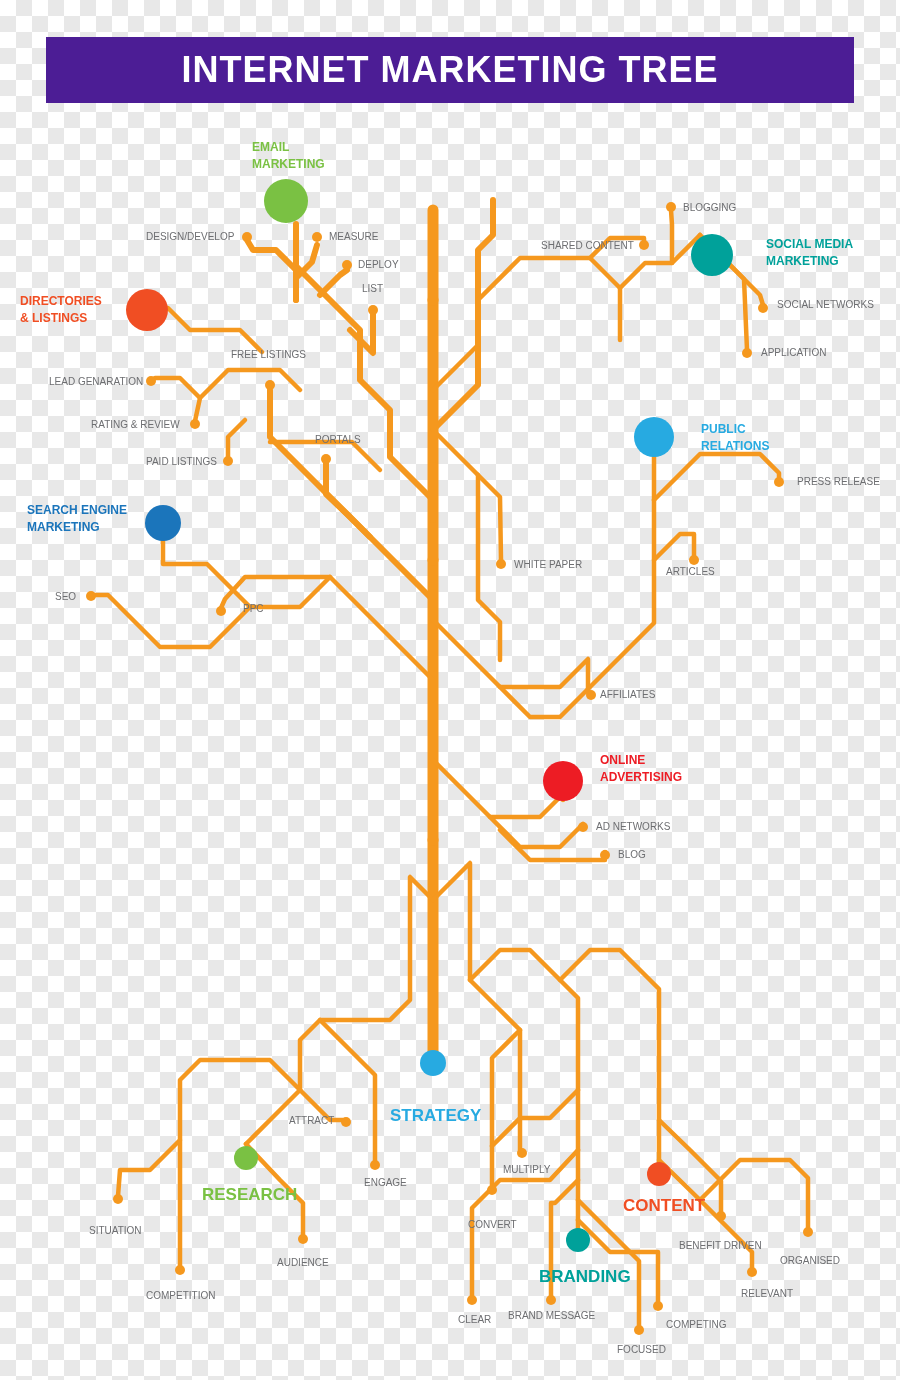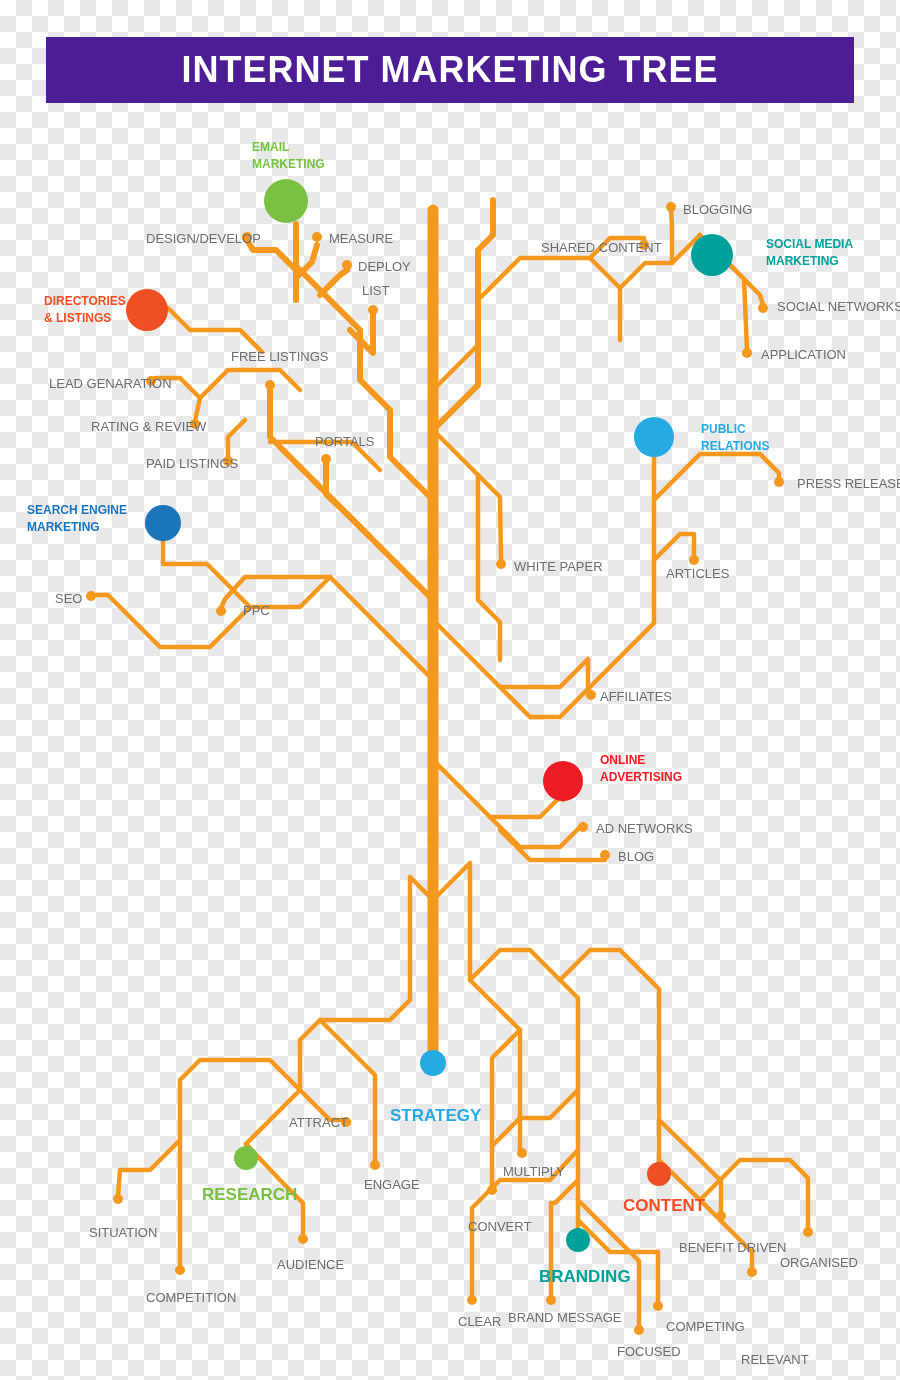--- a/index.html
+++ b/index.html
@@ -29,21 +29,21 @@
   #title-bar .title-text{
     color:#ffffff;
     font-size:36px;
     font-weight:bold;
     letter-spacing:1px;
     font-family:"Liberation Sans", sans-serif;
   }
   svg#tree{position:absolute;left:0;top:0;width:900px;height:1380px;}
   .lbl{
     position:absolute;
-    font-size:13px;
+    font-size:10px;
     color:#6d6e71;
     white-space:nowrap;
     font-family:"Liberation Sans", sans-serif;
   }
   .lbl.big{
     font-size:12px;
     font-weight:bold;
     line-height:17px;
     white-space:pre-line;
   }
@@ -166,21 +166,21 @@
     </g>
 </svg>
 
 <div id="label-layer">
     <div class="lbl big" style="left: 252px; top: 139px; color: rgb(122, 193, 67);">EMAIL
 MARKETING</div>
     <div class="lbl" style="left: 146px; top: 231px; color: rgb(109, 110, 113);">DESIGN/DEVELOP</div>
     <div class="lbl" style="left: 329px; top: 231px; color: rgb(109, 110, 113);">MEASURE</div>
     <div class="lbl" style="left: 358px; top: 259px; color: rgb(109, 110, 113);">DEPLOY</div>
     <div class="lbl" style="left: 362px; top: 283px; color: rgb(109, 110, 113);">LIST</div>
-    <div class="lbl big" style="left: 44px; top: 293px; color: rgb(240, 78, 35);">DIRECTORIES
+    <div class="lbl big" style="left: 20px; top: 293px; color: rgb(240, 78, 35);">DIRECTORIES
 &amp; LISTINGS</div>
     <div class="lbl" style="left: 49px; top: 376px; color: rgb(109, 110, 113);">LEAD GENARATION</div>
     <div class="lbl" style="left: 231px; top: 349px; color: rgb(109, 110, 113);">FREE
 LISTINGS</div>
     <div class="lbl" style="left: 91px; top: 419px; color: rgb(109, 110, 113);">RATING &amp; REVIEW</div>
     <div class="lbl" style="left: 315px; top: 434px; color: rgb(109, 110, 113);">PORTALS</div>
     <div class="lbl" style="left: 146px; top: 456px; color: rgb(109, 110, 113);">PAID LISTINGS</div>
     <div class="lbl big" style="left: 27px; top: 502px; color: rgb(27, 117, 187);">SEARCH ENGINE
 MARKETING</div>
     <div class="lbl" style="left: 55px; top: 591px; color: rgb(109, 110, 113);">SEO</div>
@@ -210,15 +210,15 @@
     <div class="lbl" style="left: 89px; top: 1225px; color: rgb(109, 110, 113);">SITUATION</div>
     <div class="lbl" style="left: 146px; top: 1290px; color: rgb(109, 110, 113);">COMPETITION</div>
     <div class="lbl" style="left: 277px; top: 1257px; color: rgb(109, 110, 113);">AUDIENCE</div>
     <div class="lbl huge" style="left: 539px; top: 1267px; color: rgb(0, 161, 154);">BRANDING</div>
     <div class="lbl" style="left: 458px; top: 1314px; color: rgb(109, 110, 113); text-align: right;">CLEAR</div>
     <div class="lbl" style="left: 508px; top: 1310px; color: rgb(109, 110, 113);">BRAND MESSAGE</div>
     <div class="lbl" style="left: 617px; top: 1344px; color: rgb(109, 110, 113);">FOCUSED</div>
     <div class="lbl" style="left: 666px; top: 1319px; color: rgb(109, 110, 113);">COMPETING</div>
     <div class="lbl huge" style="left: 623px; top: 1196px; color: rgb(240, 78, 35);">CONTENT</div>
     <div class="lbl" style="left: 679px; top: 1240px; color: rgb(109, 110, 113);">BENEFIT DRIVEN</div>
-    <div class="lbl" style="left: 741px; top: 1352px; color: rgb(109, 110, 113);">RELEVANT</div>
+    <div class="lbl" style="left: 741px; top: 1288px; color: rgb(109, 110, 113);">RELEVANT</div>
     <div class="lbl" style="left: 780px; top: 1255px; color: rgb(109, 110, 113);">ORGANISED</div>
   </div>
 
 </body></html>

